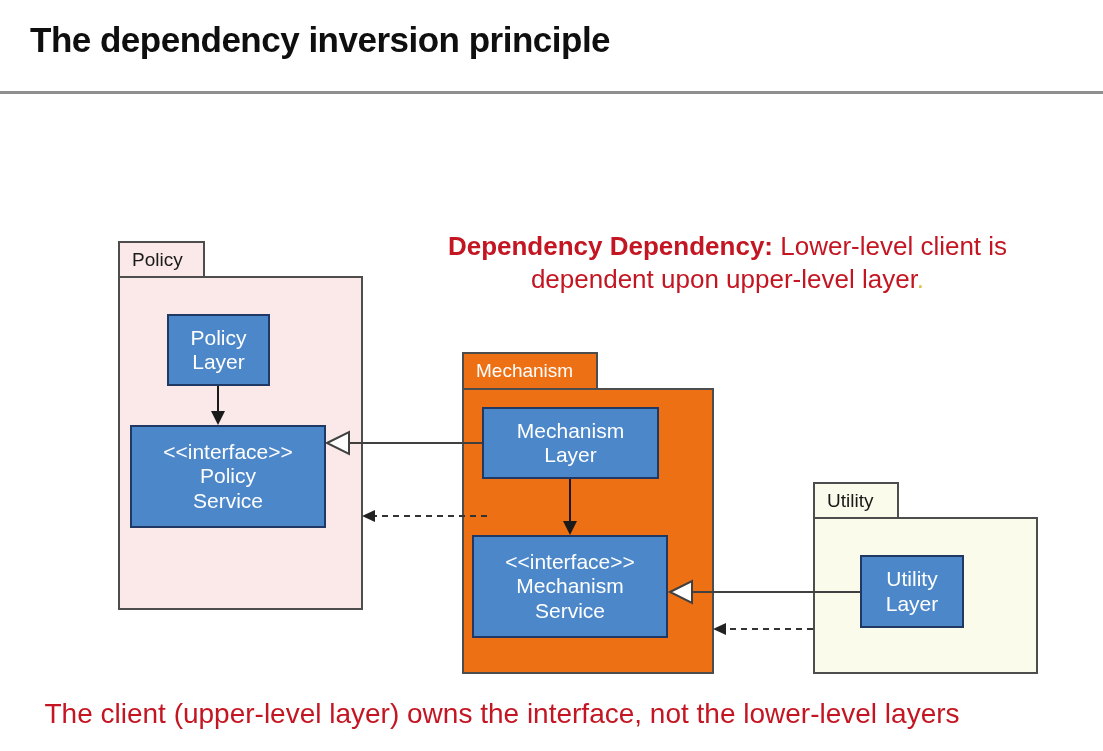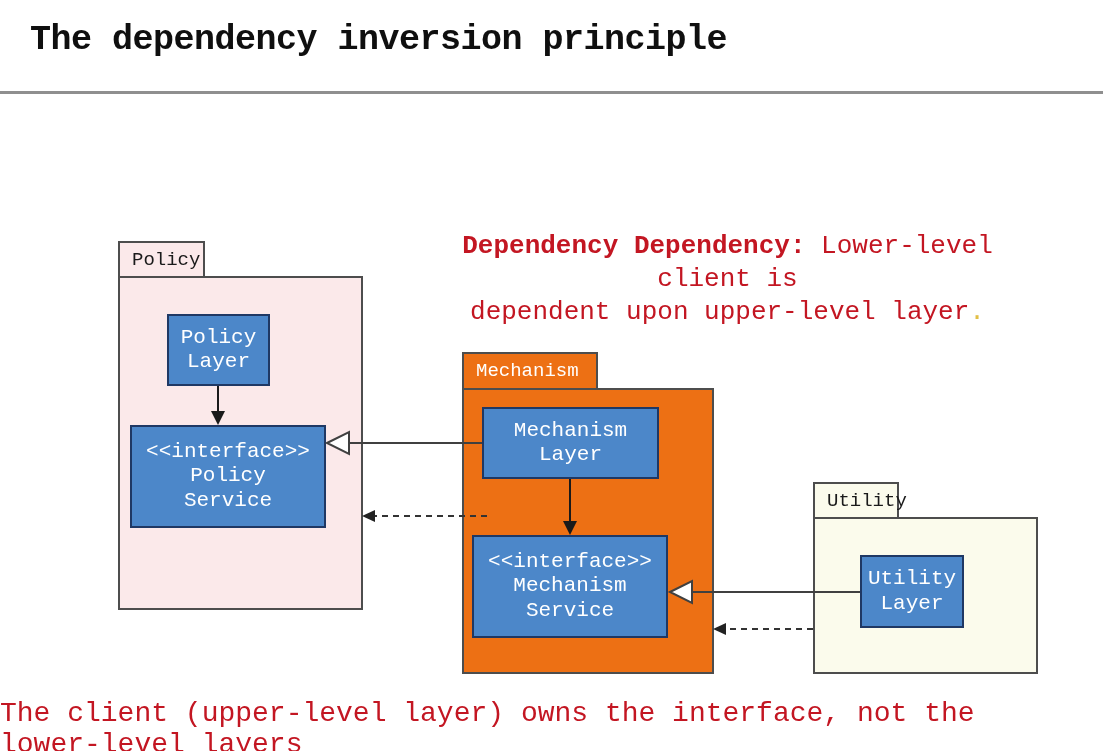--- a/index.html
+++ b/index.html
@@ -1,18 +1,18 @@
 <!DOCTYPE html>
 <html><head>
 <meta charset="utf-8">
 <style>
   html,body { margin:0; padding:0; background:#fff; }
   .slide {
     position:relative; width:1103px; height:751px; background:#ffffff;
-    font-family:Liberation Mono, monospace; overflow:hidden;
+    font-family:Liberation Sans, sans-serif; overflow:hidden;
   }
   .title {
     position:absolute; left:30px; top:20px; font-size:35px; font-weight:bold;
     color:#0f0f0f; letter-spacing:-0.5px; white-space:nowrap;
   }
   .rule { position:absolute; left:0; top:91px; width:1103px; height:3px; background:#8f8f8f; }
 
   .pkg-body, .pkg-tab { position:absolute; box-sizing:border-box; border:2px solid #4d4d4d; }
   .pkg-tab { display:flex; align-items:center; padding-left:12px; font-size:19px; z-index:3; }
   #policy-body    { left:118px; top:276px; width:245px; height:334px; background:#fbe9ea; z-index:2; }
@@ -35,21 +35,21 @@
 
   .arrows { position:absolute; left:0; top:0; width:1103px; height:751px; z-index:5; pointer-events:none; }
 
   .heading {
     position:absolute; left:415px; top:230px; width:625px; text-align:center;
     font-size:26px; line-height:1.26; color:#c31622; z-index:1;
   }
   .heading .b { font-weight:bold; }
   .heading .period { color:#e2bf45; }
   .caption {
-    position:absolute; left:0; top:698px; width:1004px; 
+    position:absolute; left:0; top:698px; width:1004px; text-align:center;
     font-size:28px; color:#c31622;
   }
 </style>
 </head>
 <body>
 
 <div class="slide">
 
   <div class="title">The dependency inversion principle</div>
   <div class="rule"></div>

